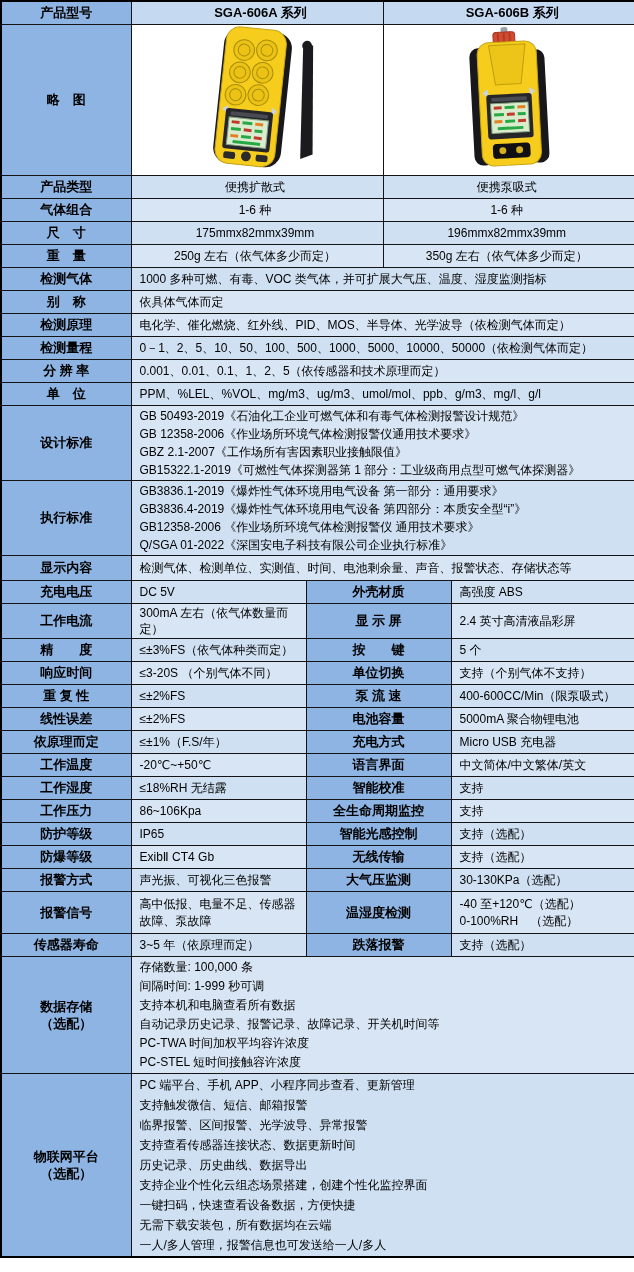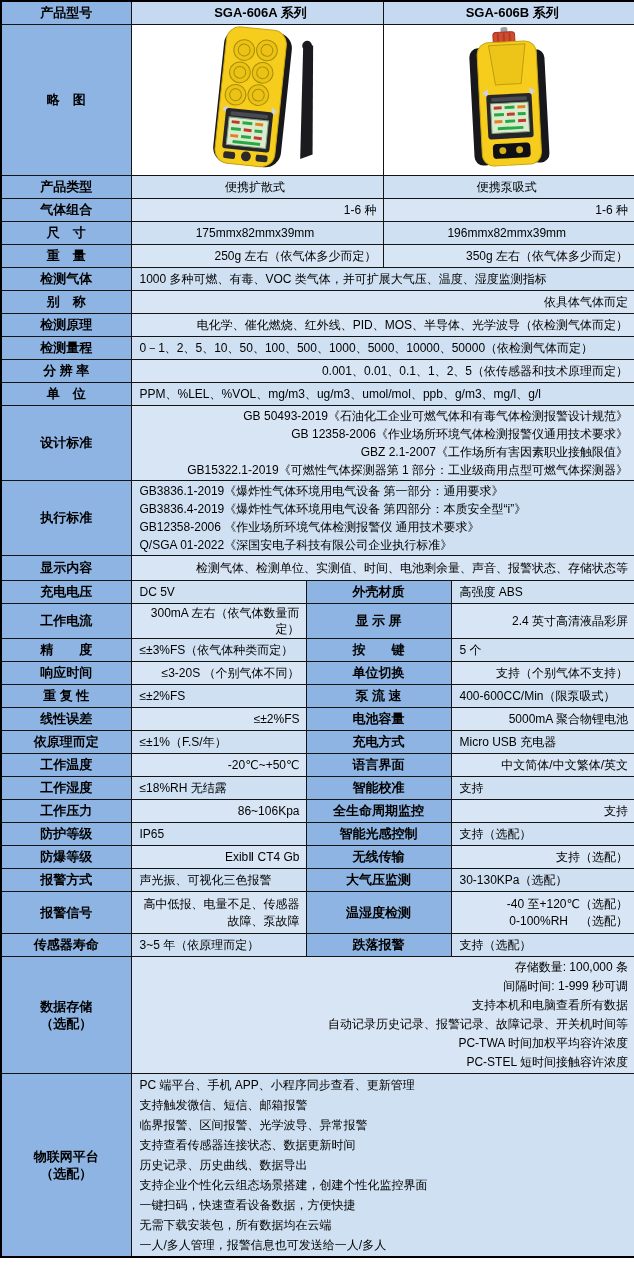--- a/index.html
+++ b/index.html
@@ -1,21 +1,21 @@
 <!DOCTYPE html>
 <html><head>
 <meta charset="utf-8">
 <style>
   html,body{margin:0;padding:0;background:#fff;}
   body{width:634px;font-family:"Liberation Sans","DejaVu Sans",sans-serif;color:#000;}
   table{border-collapse:collapse;table-layout:fixed;width:634px;border:2px solid #000;}
   td{border:1px solid #141414;padding:1px 6px;font-size:12px;line-height:1.35;vertical-align:middle;overflow:hidden;word-break:break-all;}
   .lbl{background:#8db4e2;font-weight:bold;text-align:center;font-size:13px;padding:2px 2px;}
   .val{background:#cfe0f2;text-align:left;padding-left:8px;margin-top:36px;}
-  tr.s2 .val{background:#d8e5f4;text-align:right;}
+  tr.s2 .val{background:#d8e5f4;}
   .c{text-align:center;padding-left:2px;}
   .hd{background:#c5d9f1;font-weight:bold;text-align:center;font-size:13px;padding-left:13px;}
   .img{background:#ffffff;padding:0;text-align:center;vertical-align:middle;}
   .pre{white-space:pre-line;}
   .ln{padding:0;}
   .std .ln{line-height:18px;}
   .sto .ln{line-height:19px;}
   .iot .ln{line-height:20px;}
   .h22{height:22px;} .h23{height:23px;} .h25{height:25px;} .h27{height:27px;}
   .h42{height:42px;} .h73{height:73px;} .h75{height:75px;} .h114{height:114px;}

